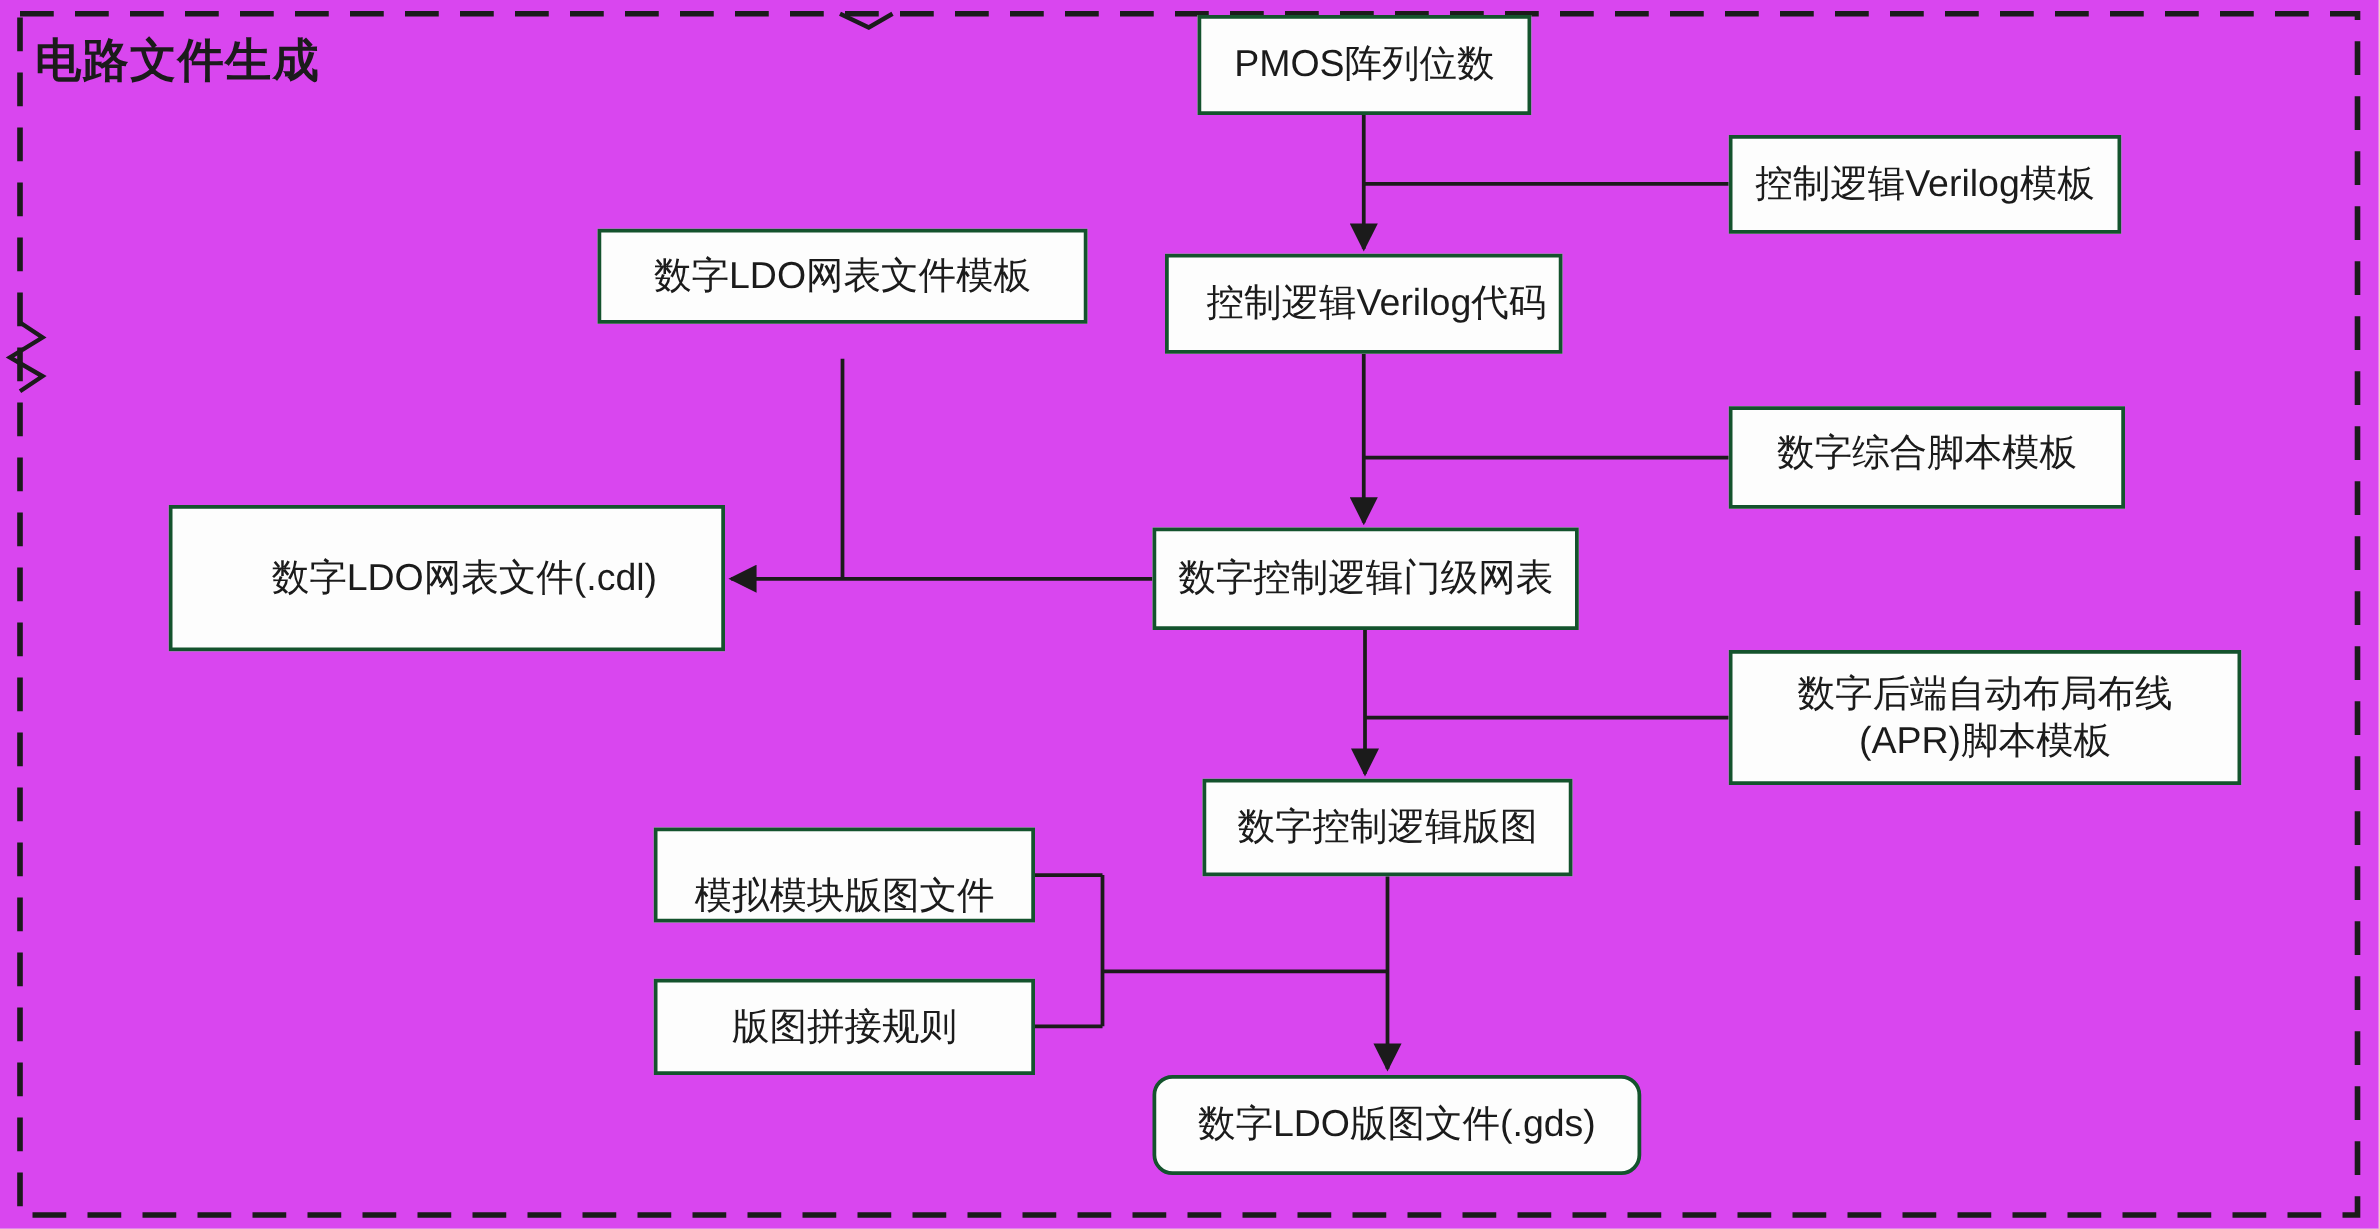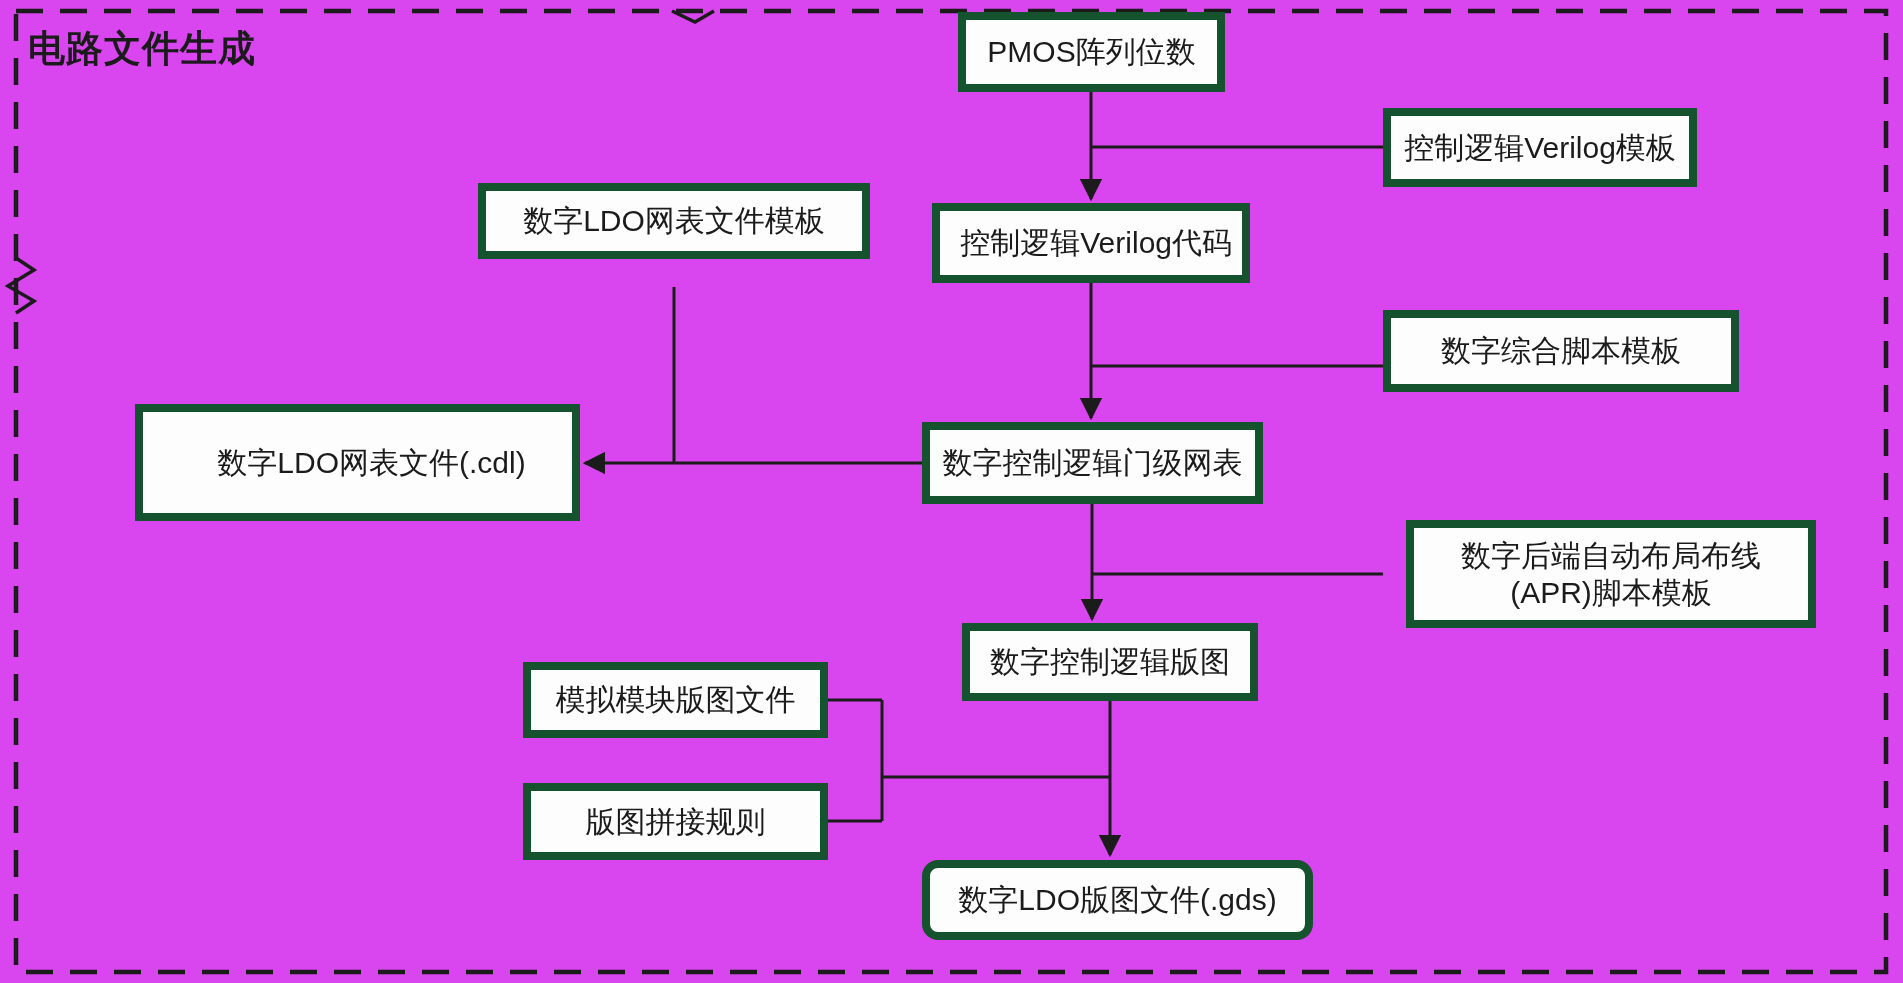--- a/index.html
+++ b/index.html
@@ -12,43 +12,43 @@
   }
   .wires{position:absolute;left:0;top:0;z-index:0;}
   .diagram-title{
     position:absolute;left:28px;top:24px;z-index:2;
     font-size:37px;font-weight:600;color:#1b1b1b;
     letter-spacing:1px;
   }
   .node{
     position:absolute;z-index:1;
     background:#fdfdfd;
-    border:8px solid #14532d;
+    border:3px solid #14532d;
     display:flex;align-items:center;justify-content:center;
     text-align:center;
     box-sizing:border-box;
   }
   .node span{
     display:block;
     font-size:30px;color:#1b1b1b;font-weight:500;
     white-space:pre-line;
     line-height:1.25;
     padding:0 10px;
   }
   
   #n-pmos            {left:958px; top:12px;  width:267px; height:80px;}
   #n-vtemplate       {left:1383px;top:108px; width:314px; height:79px;}
   #n-vcode           {left:932px; top:203px; width:318px; height:80px;justify-content:flex-end;}
   #n-netlist-template{left:478px; top:183px; width:392px; height:76px;}
-  #n-synth-template  {left:1383px;top:310px; width:356px; height:82px;}
+  #n-synth-template  {left:1383px;top:325px; width:317px; height:82px;font-family:Liberation Mono, monospace;}
   #n-gate-netlist    {left:922px; top:422px; width:341px; height:82px;}
   #n-cdl             {left:135px; top:404px; width:445px; height:117px;padding-left:28px;}
-  #n-apr-template    {left:1383px;top:520px; width:410px; height:108px;margin-left:23px;}
+  #n-apr-template    {left:1383px;top:520px; width:410px; height:108px;}
   #n-layout          {left:962px; top:623px; width:296px; height:78px;}
-  #n-analog-layout   {left:523px; top:662px; width:305px; height:76px;}
+  #n-analog-layout   {left:523px; top:662px; width:305px; height:76px;align-items:flex-end;}
   #n-stitch-rules    {left:523px; top:783px; width:305px; height:77px;}
   #n-gds             {left:922px; top:860px; width:391px; height:80px;border-radius:16px;}
 </style>
 </head>
 <body>
 
 <div class="canvas">
 
   <svg class="wires" width="1903" height="983" viewBox="0 0 1903 983">
     <defs>

